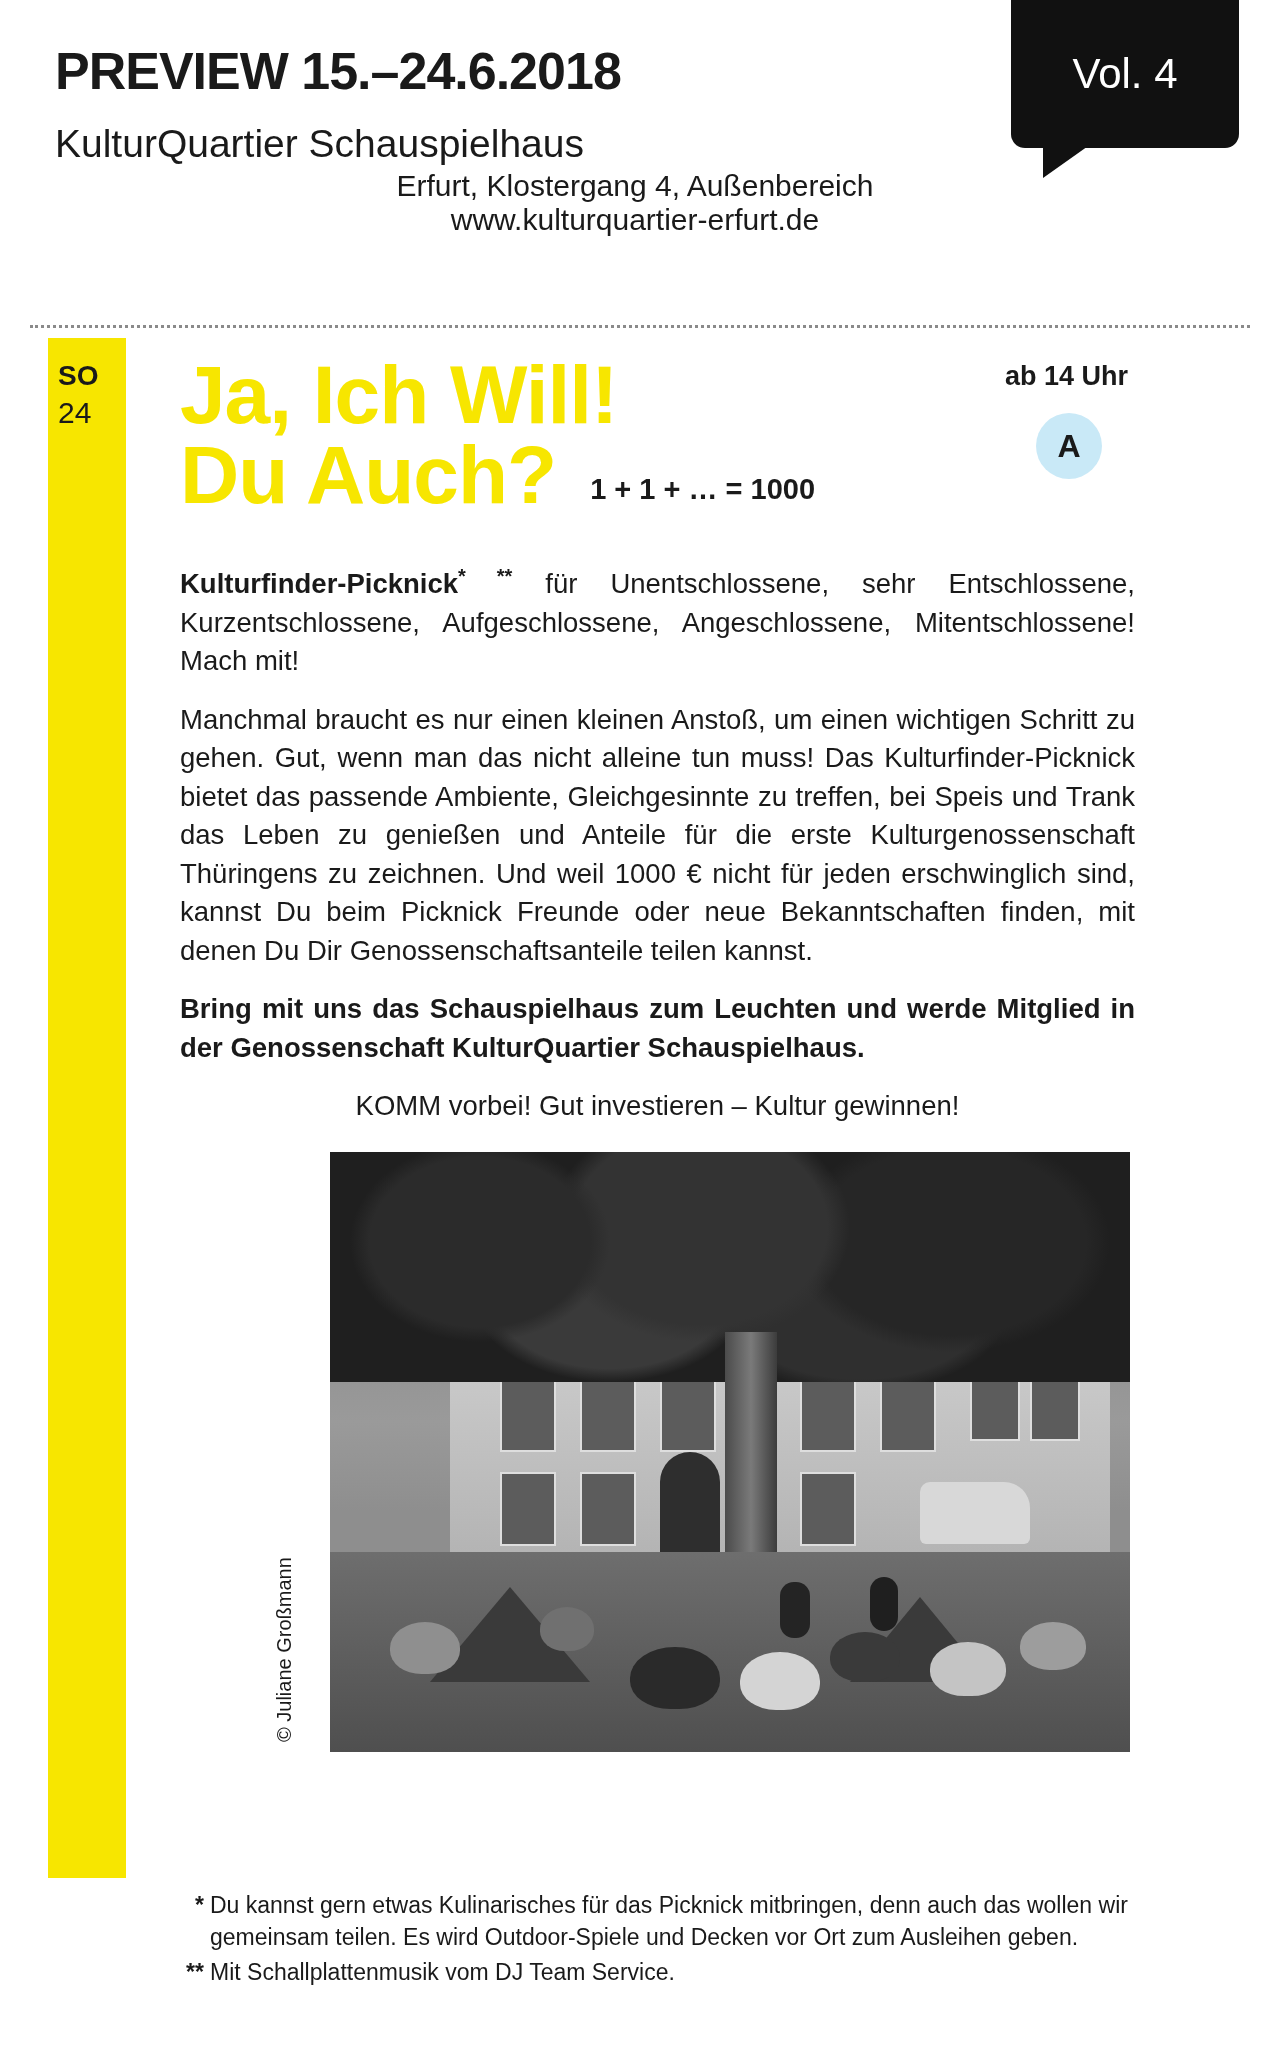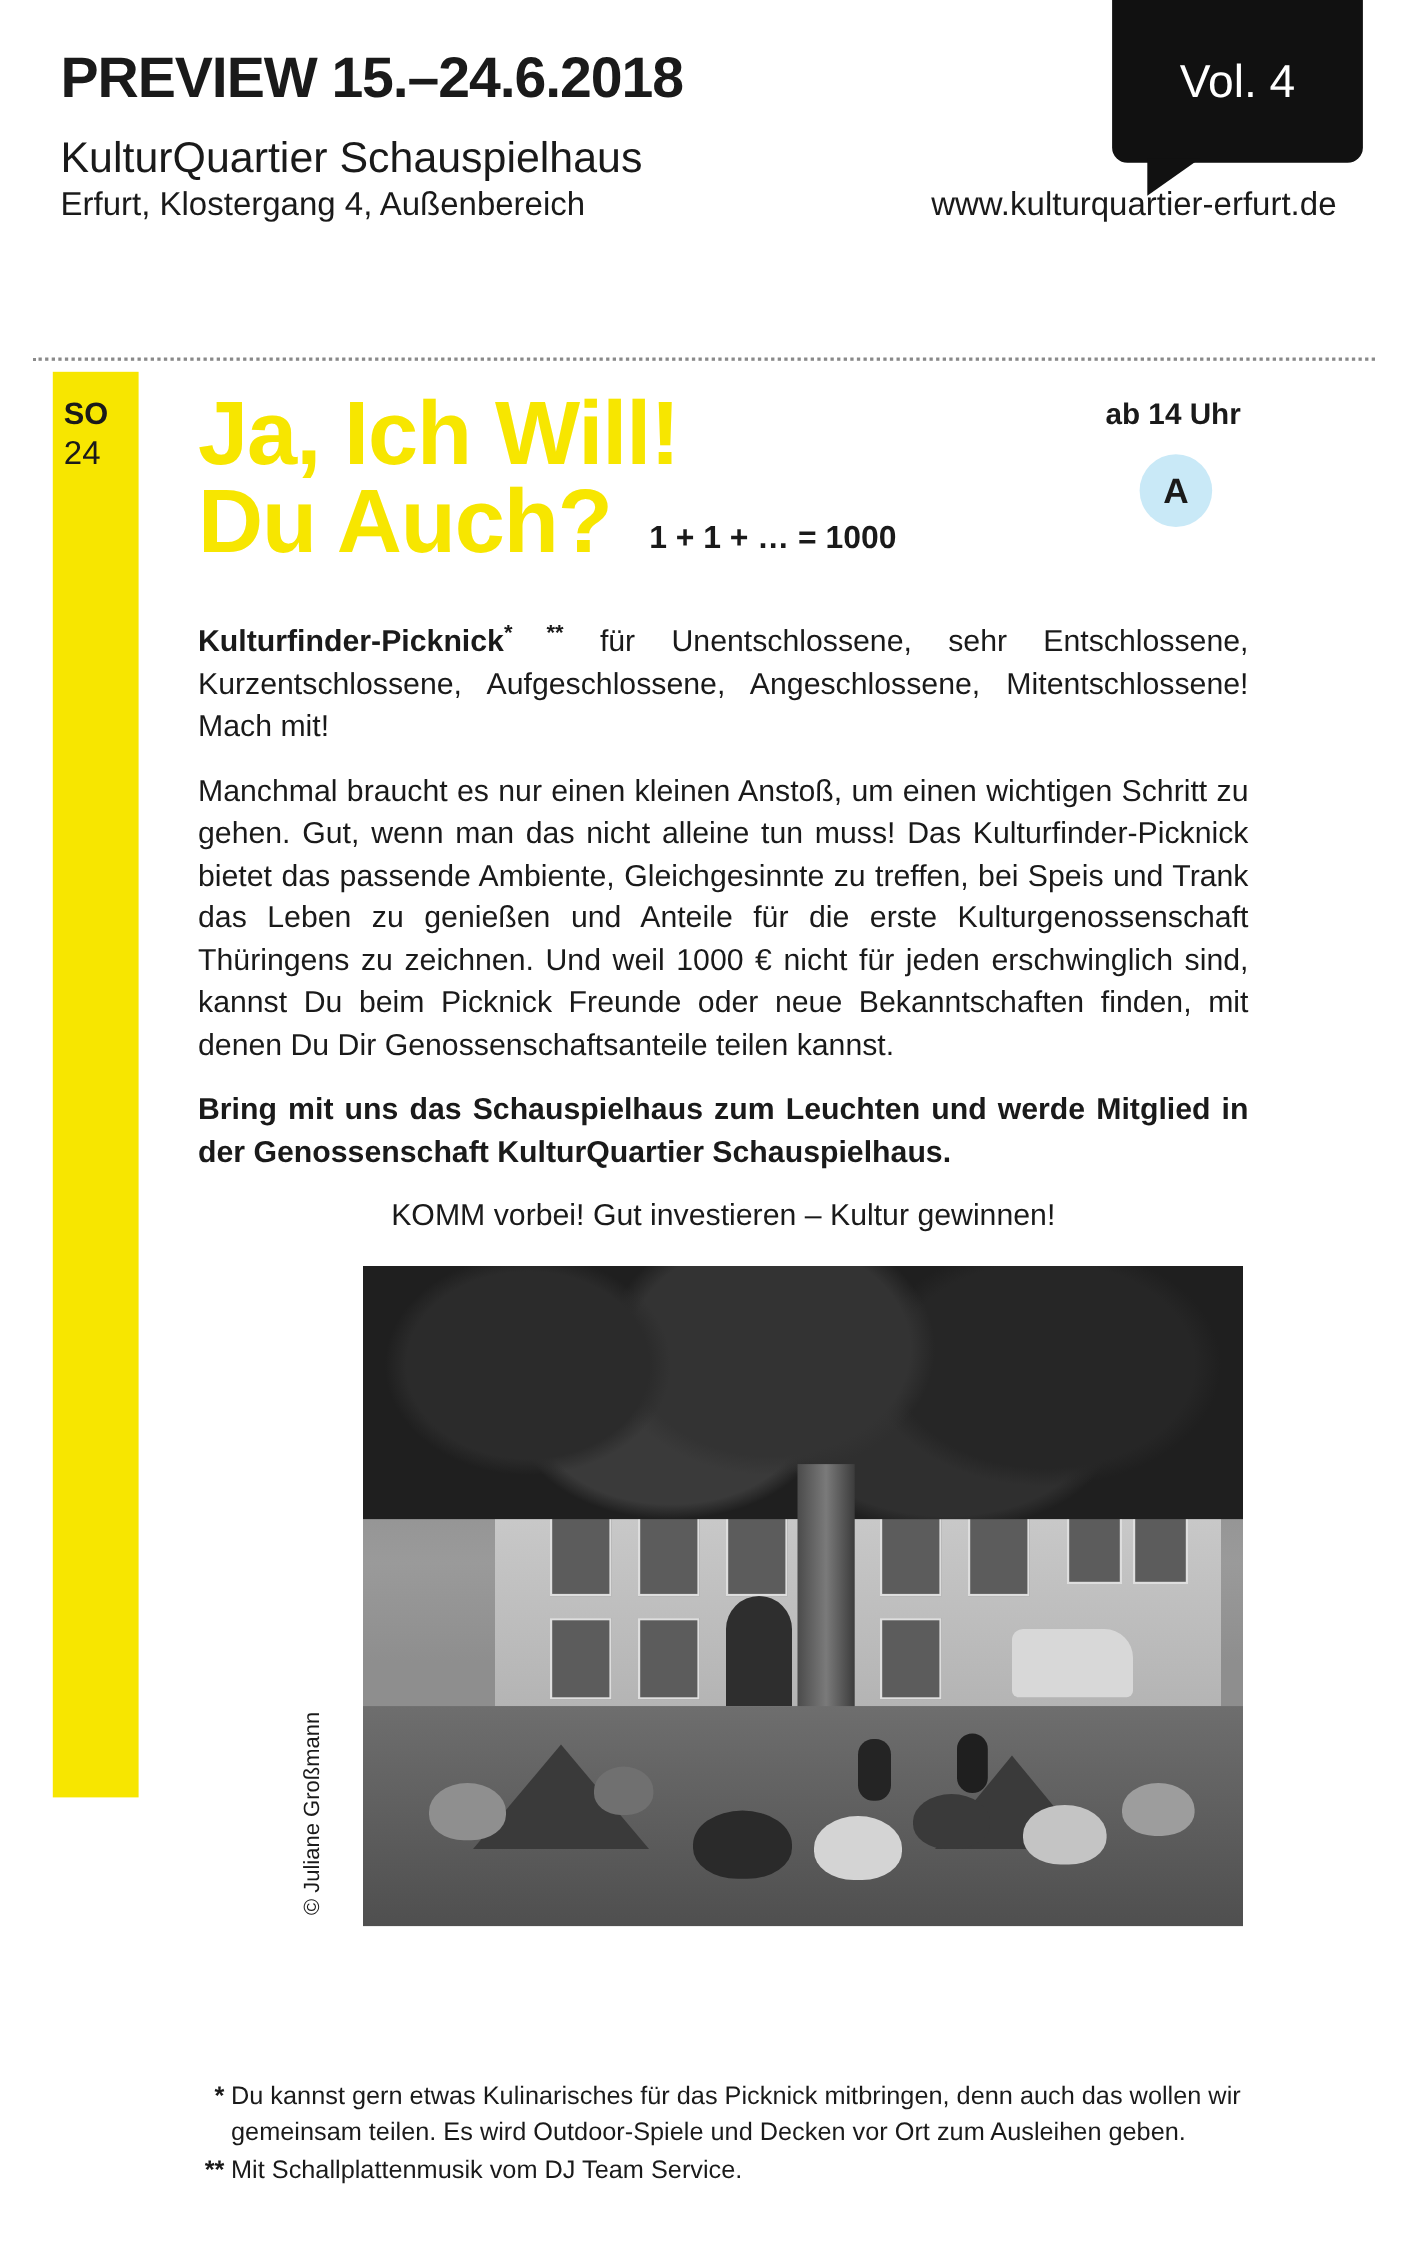--- a/index.html
+++ b/index.html
@@ -33,20 +33,21 @@
     font-size: 39px;
     color: #1a1a1a;
     line-height: 1.28;
     margin: 0;
   }
   .venue-row {
     display: flex;
     justify-content: space-between;
     align-items: center;
     width: 1160px;
+    flex-direction: column;
   }
   .venue-addr {
     font-size: 30px;
   }
   .venue-url {
     font-size: 30px;
   }
 
   
   .vol-bubble {
@@ -84,21 +85,21 @@
     width: 1220px;
     border-top: 3px dotted #8a8a8a;
   }
 
   
   .date-col {
     position: absolute;
     top: 338px;
     left: 48px;
     width: 78px;
-    height: 1296px;
+    height: 1540px;
     background: #f7e600;
   }
   .date-day {
     font-size: 28px;
     font-weight: bold;
     color: #1a1a1a;
     padding: 24px 0 0 10px;
     line-height: 1;
   }
   .date-num {

